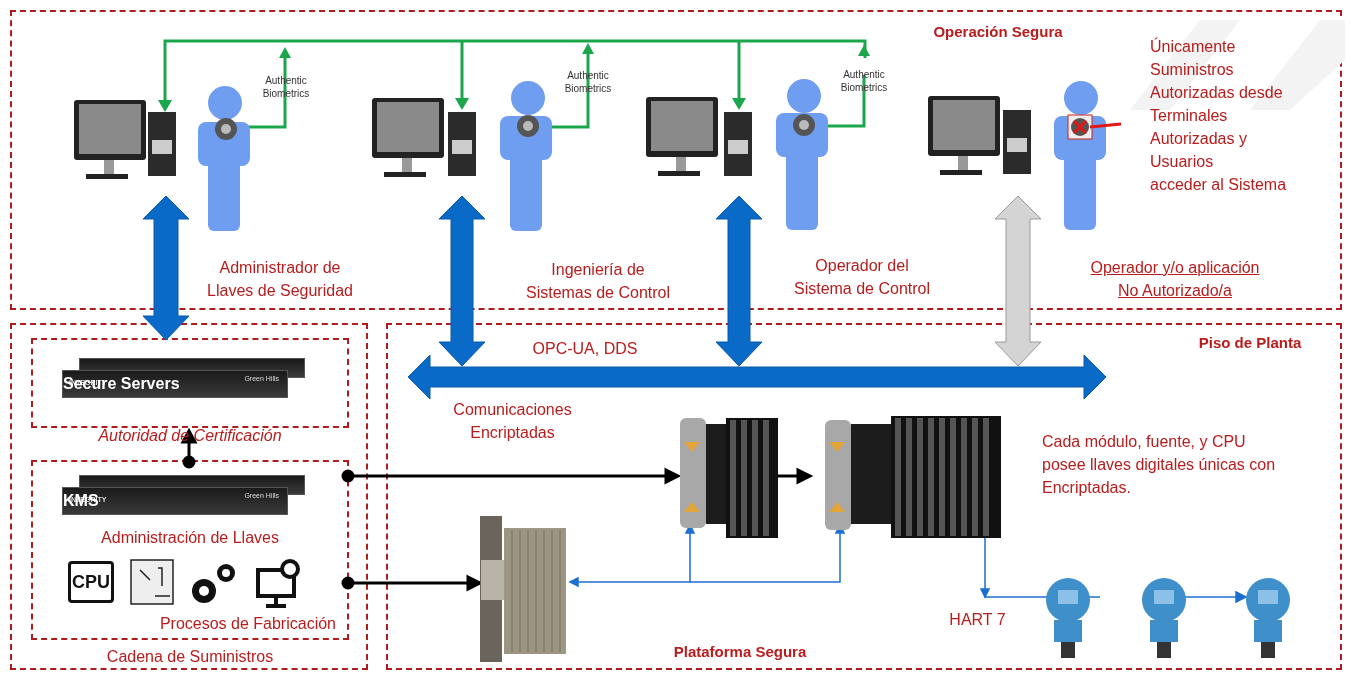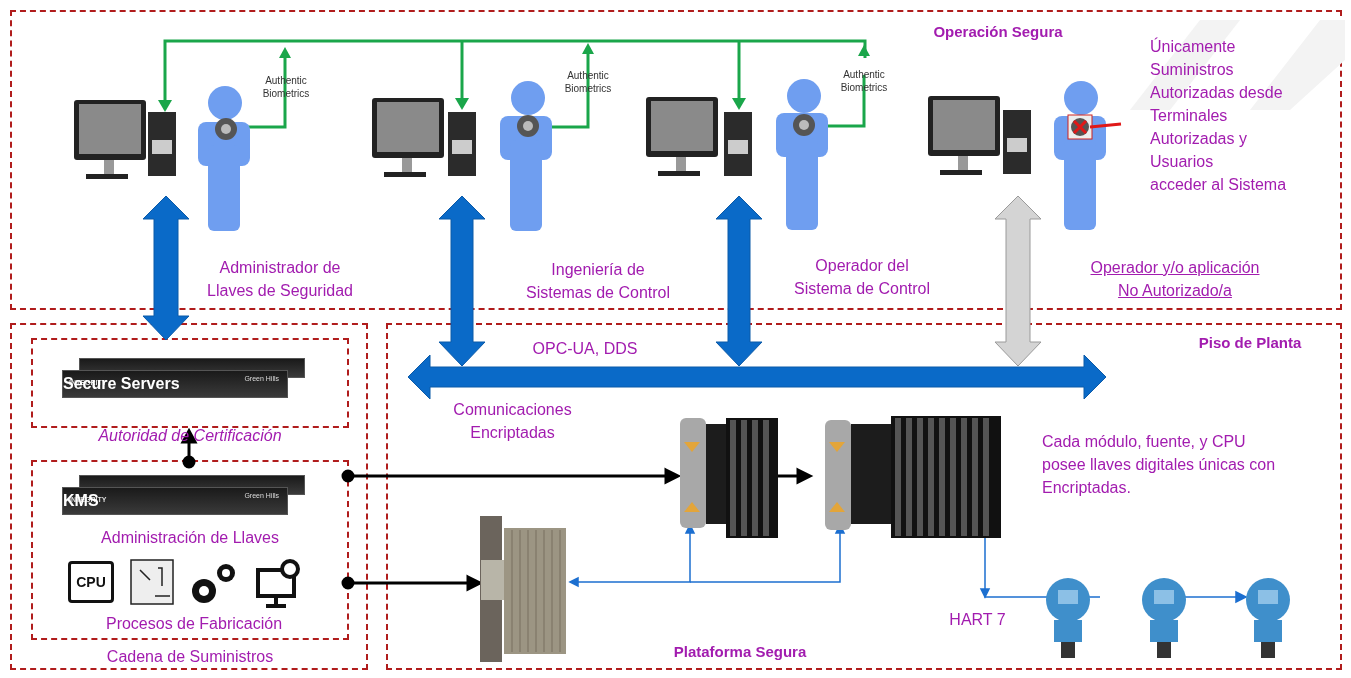--- a/index.html
+++ b/index.html
@@ -1,19 +1,19 @@
 <!DOCTYPE html>
 <html><head>
 <meta charset="utf-8">
 <style>
   html,body{margin:0;padding:0;background:#fff;}
   body{width:1351px;height:678px;position:relative;overflow:hidden;font-family:"Liberation Sans","DejaVu Sans",sans-serif;color:#111;}
   .abs{position:absolute;}
   .zone{position:absolute;border:2px dashed #b01c1c;box-sizing:border-box;}
-  .txt{position:absolute;font-size:16px;line-height:23px;text-align:center;color:#a21caf;}
+  .txt{position:absolute;font-size:16px;line-height:23px;text-align:center;color:#b91c1c;}
   .bold{font-weight:bold;font-size:15px;}
   .small{font-size:10px;line-height:13px;text-align:center;color:#333;}
   .left{text-align:left;}
   svg{position:absolute;left:0;top:0;}
   .bar{position:absolute;background:linear-gradient(#1a1a1a,#3a3a3a);border:1px solid #555;box-sizing:border-box;color:#fff;}
   .bar .brand{position:absolute;left:6px;top:8px;font-size:7px;font-weight:bold;color:#ddd;}
   .bar .logo{position:absolute;right:8px;top:4px;font-size:7px;color:#ddd;}
   .bar .name{position:absolute;left:0;right:0;top:4px;text-align:left;font-weight:bold;font-size:16px;}
 </style>
 </head>
@@ -275,22 +275,22 @@
 <div class="txt" style="left:40px;top:424px;width:300px;font-style:italic;">Autoridad de Certificación</div>
 
 <div class="bar" style="left:79px;top:475px;width:226px;height:20px;"></div>
 <div class="bar" style="left:62px;top:487px;width:226px;height:28px;">
   <span class="brand">INTEGRITY</span>
   <span class="name">KMS</span>
   <span class="logo">Green Hills</span>
 </div>
 <div class="txt" style="left:40px;top:526px;width:300px;">Administración de Llaves</div>
 
-<div class="abs" style="left:68px;top:561px;width:46px;height:42px;border:3px solid #111;border-radius:4px;box-sizing:border-box;text-align:center;font-weight:bold;font-size:14px;line-height:36px;background:#fff;"><span>CPU</span></div>
-
-<div class="txt" style="left:44px;top:612px;width:300px;">Procesos de Fabricación</div>
+<div class="abs" style="left:68px;top:561px;width:46px;height:42px;border:3px solid #111;border-radius:4px;box-sizing:border-box;text-align:center;font-weight:bold;font-size:18px;line-height:36px;background:#fff;"><span>CPU</span></div>
+
+<div class="txt" style="left:36px;top:612px;width:300px;text-align:right;">Procesos de Fabricación</div>
 
 <div class="txt left" style="left:1042px;top:430px;width:290px;">
   <div>Cada módulo, fuente, y CPU</div>
   <div>posee llaves digitales únicas con</div>
   <div>Encriptadas.</div>
 </div>
 <div class="txt" style="left:940px;top:608px;width:75px;">HART 7</div>
 
 </body></html>

